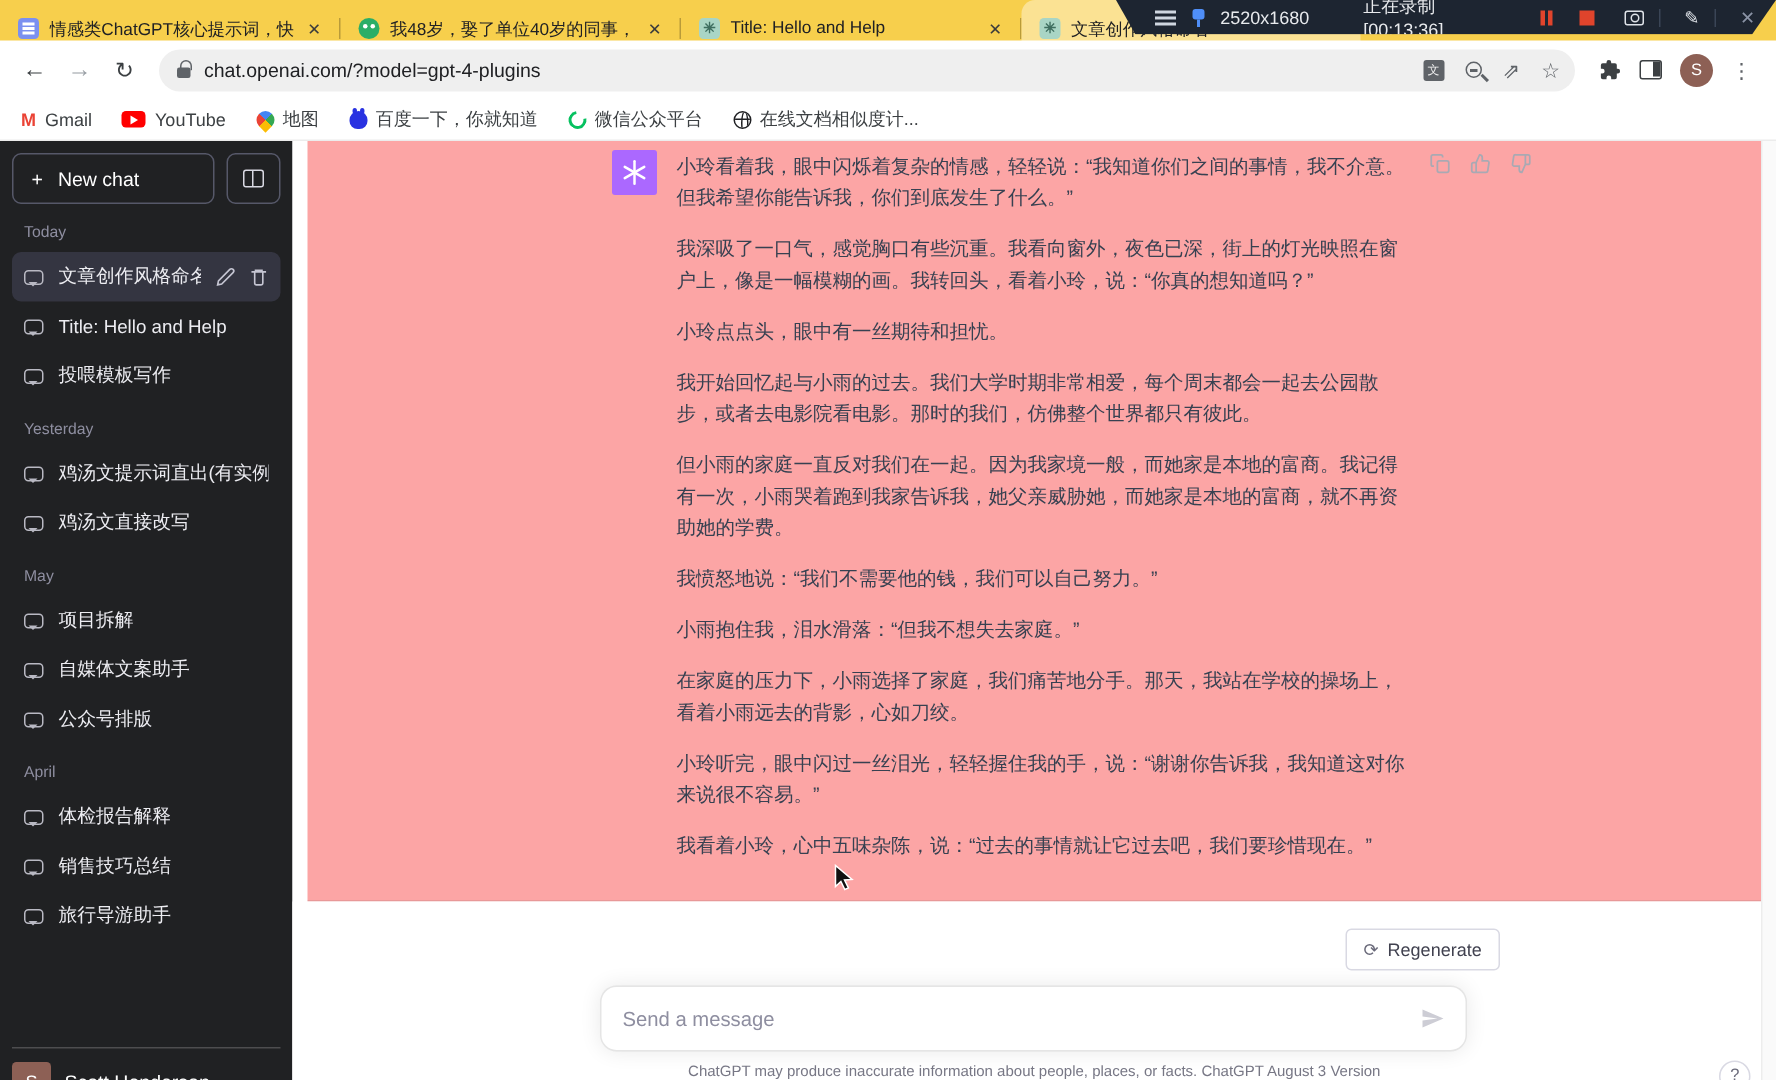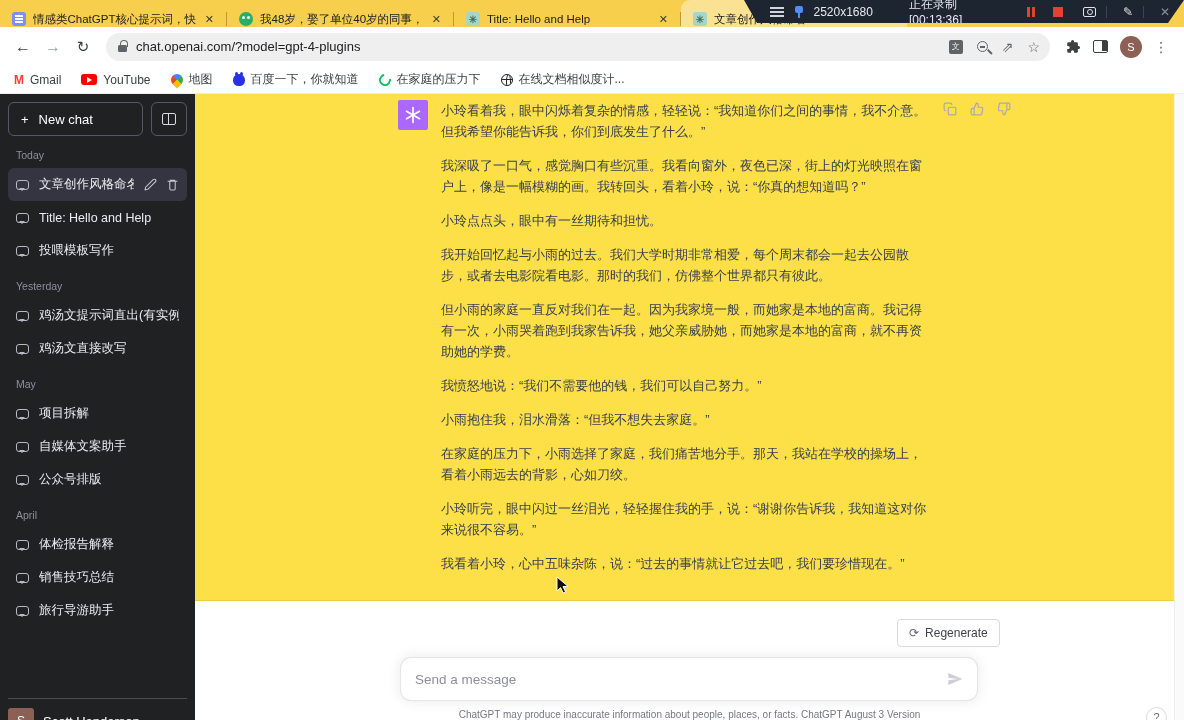--- a/index.html
+++ b/index.html
@@ -91,21 +91,21 @@
   .s-label { flex:1; overflow:hidden; text-overflow:clip; white-space:nowrap; }
   .bubble { width:13px; height:10px; border:1.4px solid #b9b9c3; border-radius:3px; position:relative; flex:0 0 13px; }
   .bubble::after { content:""; position:absolute; left:2px; bottom:-5px; border:3px solid transparent; border-top-color:#b9b9c3; }
   .row-icons { display:flex; gap:9px; color:#c5c5d2; font-size:12px; }
   .sb-user { position:absolute; left:8px; right:8px; bottom:-14px; border-top:1px solid #4d4d4f; padding-top:9px; display:flex; align-items:center; gap:9px; font-size:13px; color:#fff; }
   .sb-avatar { width:26px; height:26px; border-radius:3px; background:#8d6055; color:#fff; font-size:12px; display:flex; align-items:center; justify-content:center; }
   .sb-user .more { margin-left:auto; color:#c5c5d2; letter-spacing:1px; font-size:12px; }
 
   
   .main { flex:1; position:relative; background:#fff; }
-  .msg-area { position:absolute; top:0; left:0; right:0; height:507px; background:#fde047; border-bottom:1px solid rgba(0,0,0,.08); }
+  .msg-area { position:absolute; top:0; left:10px; right:0; height:507px; background:#fca5a5; border-bottom:1px solid rgba(0,0,0,.08); }
   .msg { display:flex; gap:13px; padding:6px 0 0 203px; }
   .gpt-avatar { width:30px; height:30px; border-radius:2px; background:#ab68ff; flex:0 0 30px; display:flex; align-items:center; justify-content:center; }
   .msg-text { width:492px; font-size:13px; line-height:21px; color:#374151; }
   .msg-text p { margin-bottom:13px; }
   .msg-actions { position:absolute; top:8px; left:748px; display:flex; gap:13px; }
   .msg-actions svg { display:block; }
 
   .watermark { position:absolute; top:226px; left:288px; width:430px; text-align:center; pointer-events:none; z-index:5; }
   .wm1 { font-size:47px; font-weight:bold; letter-spacing:2px; background:linear-gradient(90deg,#4f7df0 0%,#7a3fd8 55%,#e0489a 100%); -webkit-background-clip:text; background-clip:text; color:transparent; opacity:.85; line-height:1.0; }
   .wm2 { font-size:42px; font-weight:bold; letter-spacing:1px; margin-top:-7px; background:linear-gradient(90deg,#4f7df0 0%,#8a4fd8 60%,#c84fb8 100%); -webkit-background-clip:text; background-clip:text; color:transparent; opacity:.85; line-height:1.0; }
@@ -205,21 +205,21 @@
   <span class="bm">
       <span class="bm-map"></span>
       <span>地图</span>
     </span>
   <span class="bm">
       <span class="bm-baidu"></span>
       <span>百度一下，你就知道</span>
     </span>
   <span class="bm">
       <span class="bm-wechat"></span>
-      <span>在家庭的压力下</span>
+      <span>微信公众平台</span>
     </span>
   <span class="bm">
       <span class="bm-globe"></span>
       <span>在线文档相似度计...</span>
     </span>
 </div>
 
 <div class="app">
 
   <div class="sidebar">

